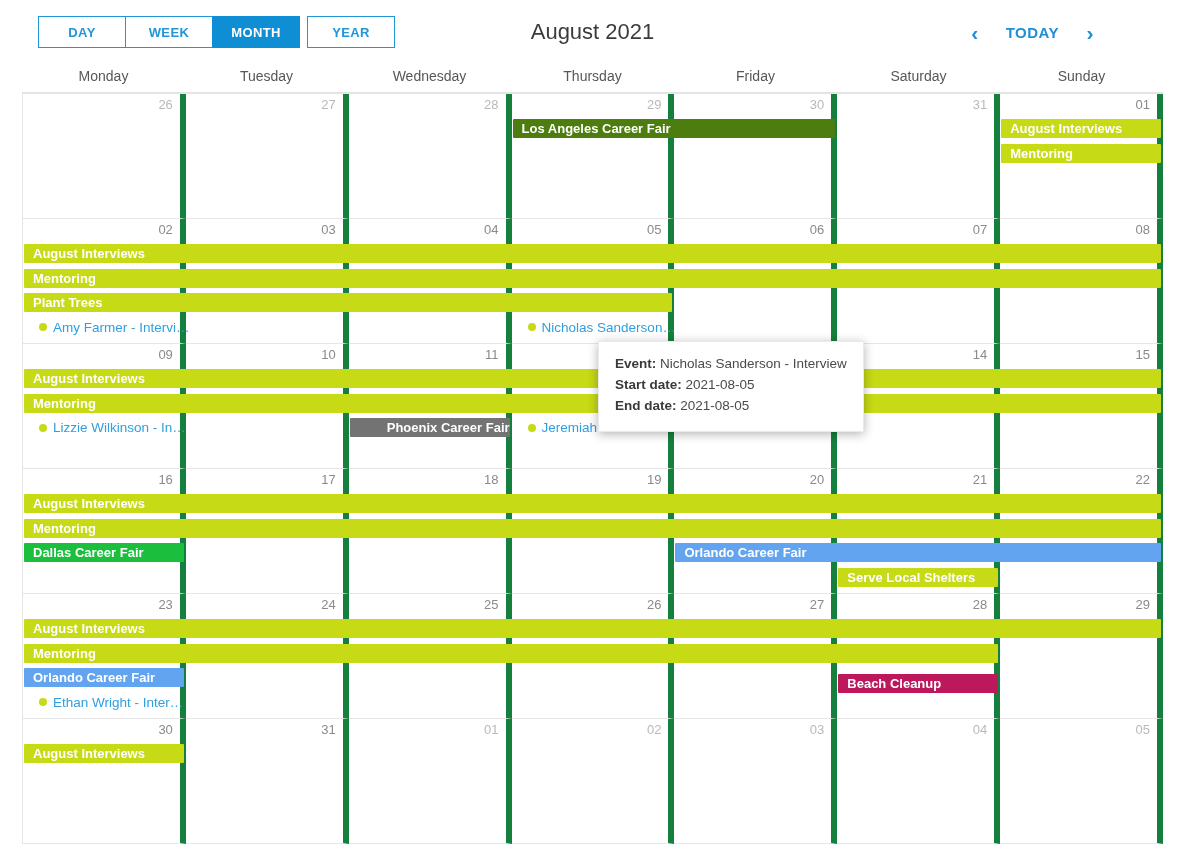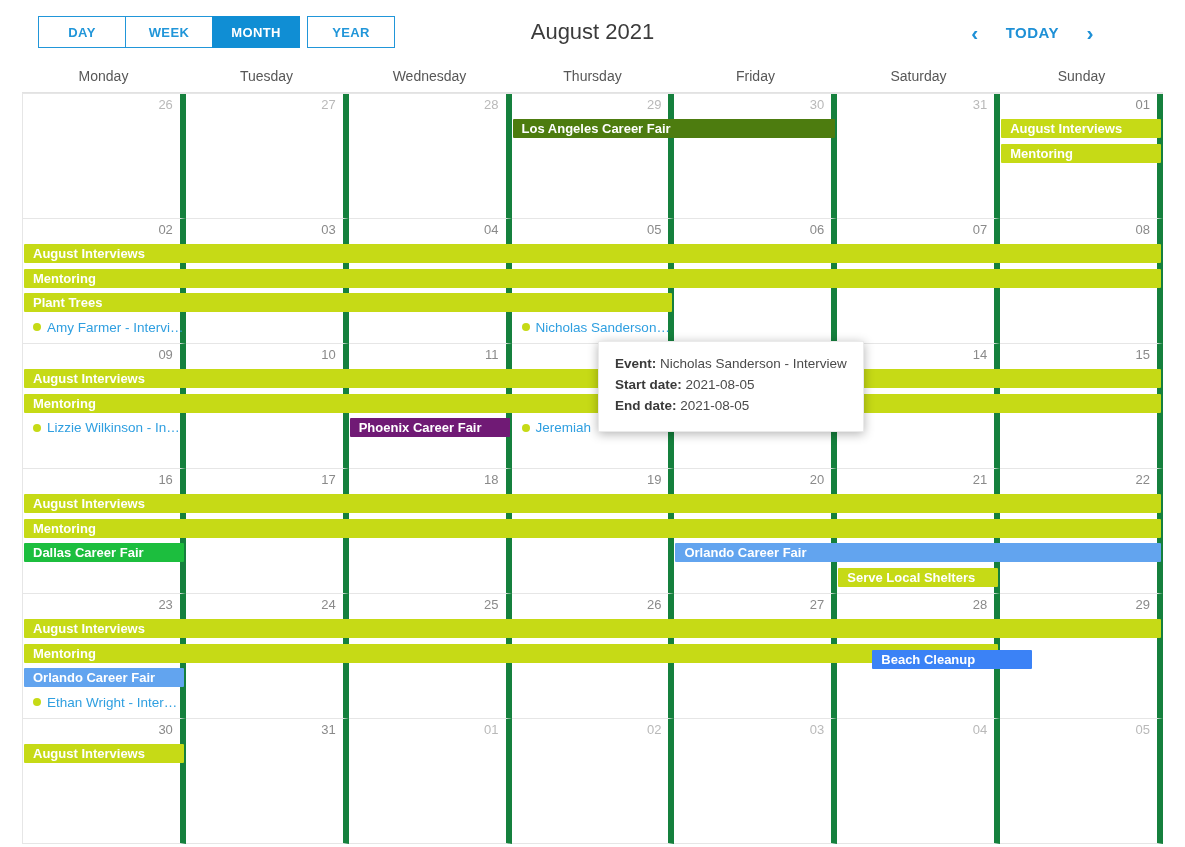--- a/index.html
+++ b/index.html
@@ -157,20 +157,21 @@
     line-height: 19px;
     font-size: 13.5px;
     color: #2f9fe0;
     padding-left: 9px;
     white-space: nowrap;
     overflow: hidden;
     pointer-events: auto;
     cursor: pointer;
     display: flex;
     align-items: center;
+    margin-left: 6px;
   }
   .dot {
     width: 8px; height: 8px;
     border-radius: 50%;
     flex: 0 0 8px;
     margin-right: 6px;
     display: inline-block;
   }
 
   
@@ -307,21 +308,21 @@
         <div class="day-cell">
           <div class="day-number">15</div>
         </div>
         <div class="events-layer">
           <div class="event-bar" style="left: calc(0% + 1px); width: calc(100% - 3px); top: 25px; background: rgb(198, 218, 22);"><span>August Interviews</span></div>
           <div class="event-bar" style="left: calc(0% + 1px); width: calc(100% - 3px); top: 49.6px; background: rgb(198, 218, 22);"><span>Mentoring</span></div>
           <div class="event-inline" style="left: calc(0% + 1px); width: calc(14.2857% - 3px); top: 74.2px;">
             <span class="dot" style="background: rgb(198, 218, 22);"></span>
             <span>Lizzie Wilkinson - In…</span>
           </div>
-          <div class="event-bar" style="left: calc(28.5714% + 1px); width: calc(14.2857% - 3px); top: 74.2px; background: #701a75;"><span>Phoenix Career Fair</span></div>
+          <div class="event-bar" style="left: calc(28.5714% + 1px); width: calc(14.2857% - 3px); top: 74.2px; background: #737373; text-align: right;"><span>Phoenix Career Fair</span></div>
           <div class="event-inline" style="left: calc(42.8571% + 1px); width: calc(14.2857% - 3px); top: 74.2px;">
             <span class="dot" style="background: rgb(198, 218, 22);"></span>
             <span>Jeremiah</span>
           </div>
         </div>
       </div>
       <div class="week-row">
         <div class="day-cell">
           <div class="day-number">16</div>
         </div>
@@ -370,21 +371,21 @@
         <div class="day-cell">
           <div class="day-number">28</div>
         </div>
         <div class="day-cell">
           <div class="day-number">29</div>
         </div>
         <div class="events-layer">
           <div class="event-bar" style="left: calc(0% + 1px); width: calc(100% - 3px); top: 25px; background: rgb(198, 218, 22);"><span>August Interviews</span></div>
           <div class="event-bar" style="left: calc(0% + 1px); width: calc(85.7143% - 3px); top: 49.6px; background: rgb(198, 218, 22);"><span>Mentoring</span></div>
           <div class="event-bar" style="left: calc(0% + 1px); width: calc(14.2857% - 3px); top: 74.2px; background: rgb(98, 164, 239);"><span>Orlando Career Fair</span></div>
-          <div class="event-bar" style="left: calc(71.4286% + 1px); width: calc(14.2857% - 3px); top: 56px; background: #3b82f6; margin-left: 34px;"><span>Beach Cleanup</span></div>
+          <div class="event-bar" style="left: calc(71.4286% + 1px); width: calc(14.2857% - 3px); top: 80px; background: #be185d;"><span>Beach Cleanup</span></div>
           <div class="event-inline" style="left: calc(0% + 1px); width: calc(14.2857% - 3px); top: 98.8px;">
             <span class="dot" style="background: rgb(198, 218, 22);"></span>
             <span>Ethan Wright - Inter…</span>
           </div>
         </div>
       </div>
       <div class="week-row">
         <div class="day-cell">
           <div class="day-number">30</div>
         </div>

